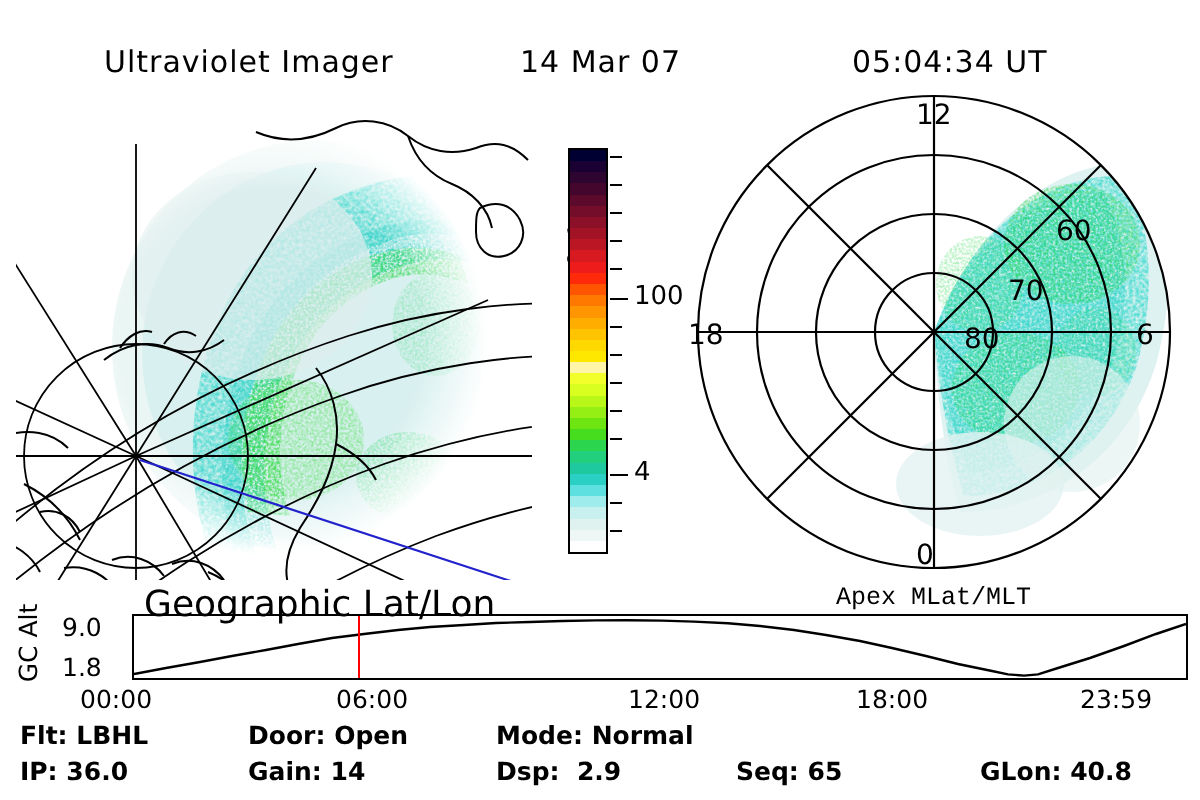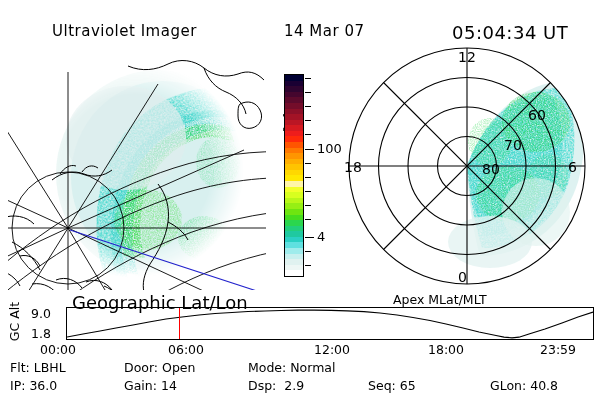--- a/index.html
+++ b/index.html
@@ -6,22 +6,22 @@
   body{
     width:600px;height:400px;position:relative;overflow:hidden;
     font-family:"DejaVu Sans","Liberation Sans",sans-serif;
     color:#000000;
   }
   .abs{position:absolute;}
 
   
   #header{top:6px;left:0;width:600px;height:26px;margin-top:13px;}
   #header .h-title{position:absolute;left:52px;top:3px;font-size:15px;letter-spacing:.5px;white-space:nowrap;}
-  #header .h-date{position:absolute;left:284px;top:3px;font-size:15px;letter-spacing:.5px;white-space:nowrap;}
-  #header .h-time{position:absolute;left:452px;top:3px;font-size:18px;letter-spacing:.5px;white-space:nowrap;}
+  #header .h-date{position:absolute;left:260px;top:3px;font-size:15px;letter-spacing:.5px;white-space:nowrap;}
+  #header .h-time{position:absolute;left:426px;top:3px;font-size:15px;letter-spacing:.5px;white-space:nowrap;}
 
   
   #geo-panel{left:8px;top:42px;width:258px;height:248px;}
   #mlt-panel{left:340px;top:42px;width:254px;height:248px;}
   svg{display:block;}
 
   
   #colorbar-group{left:262px;top:60px;width:80px;height:230px;}
   #cbar-axis-label{
     position:absolute;left:-52px;top:88px;width:160px;
@@ -31,34 +31,34 @@
   #cbar-axis-label sup{font-size:8px;vertical-align:super;}
   #cbar-box{position:absolute;left:22px;top:14px;width:20px;height:203px;border:1px solid #000;box-sizing:border-box;}
   #cbar-grad{position:absolute;left:0;top:0;right:0;bottom:0;}
   .cb-tick{position:absolute;left:43px;width:6px;height:1px;background:#000;}
   .cb-tick.major{width:9px;}
   .cb-lab{position:absolute;left:55px;font-size:13px;line-height:13px;white-space:nowrap;}
 
   
   #orbit-strip{left:0;top:292px;width:600px;height:62px;}
   #strip-title-left{position:absolute;left:72px;top:0px;font-size:18px;white-space:nowrap;}
-  #strip-title-right{position:absolute;left:393px;top:0px;font-size:12.5px;white-space:nowrap;}
+  #strip-title-right{position:absolute;left:418px;top:0px;font-size:12.5px;white-space:nowrap;font-family:Liberation Mono, monospace;}
   #gcalt-label{
     position:absolute;left:-12px;top:22px;width:52px;
     transform:rotate(-90deg);
     font-size:12.5px;text-align:center;white-space:nowrap;
   }
   #ytick-hi{position:absolute;left:31px;top:14px;font-size:12.5px;white-space:nowrap;}
   #ytick-lo{position:absolute;left:31px;top:34px;font-size:12.5px;white-space:nowrap;}
   #strip-plot{position:absolute;left:66px;top:15px;width:528px;height:33px;border:1px solid #000;box-sizing:border-box;}
   .xtick-lab{position:absolute;top:50px;font-size:12.5px;white-space:nowrap;}
 
   
   #status{left:0;top:360px;width:600px;height:40px;}
-  #status .srow{position:absolute;left:0;width:600px;height:18px;}
+  #status .srow{position:absolute;left:0;width:600px;height:18px;font-weight:bold;}
   #status .r1{top:0px;} #status .r2{top:18px;}
   #status .cell{position:absolute;font-size:12.5px;white-space:nowrap;}
   .c1{left:10px;} .c2{left:124px;} .c3{left:248px;} .c4{left:368px;} .c5{left:490px;}
 </style>
 </head>
 <body>
 
 <div id="header" class="abs">
   <span class="h-title">Ultraviolet Imager</span>
   <span class="h-date">14 Mar 07</span>

